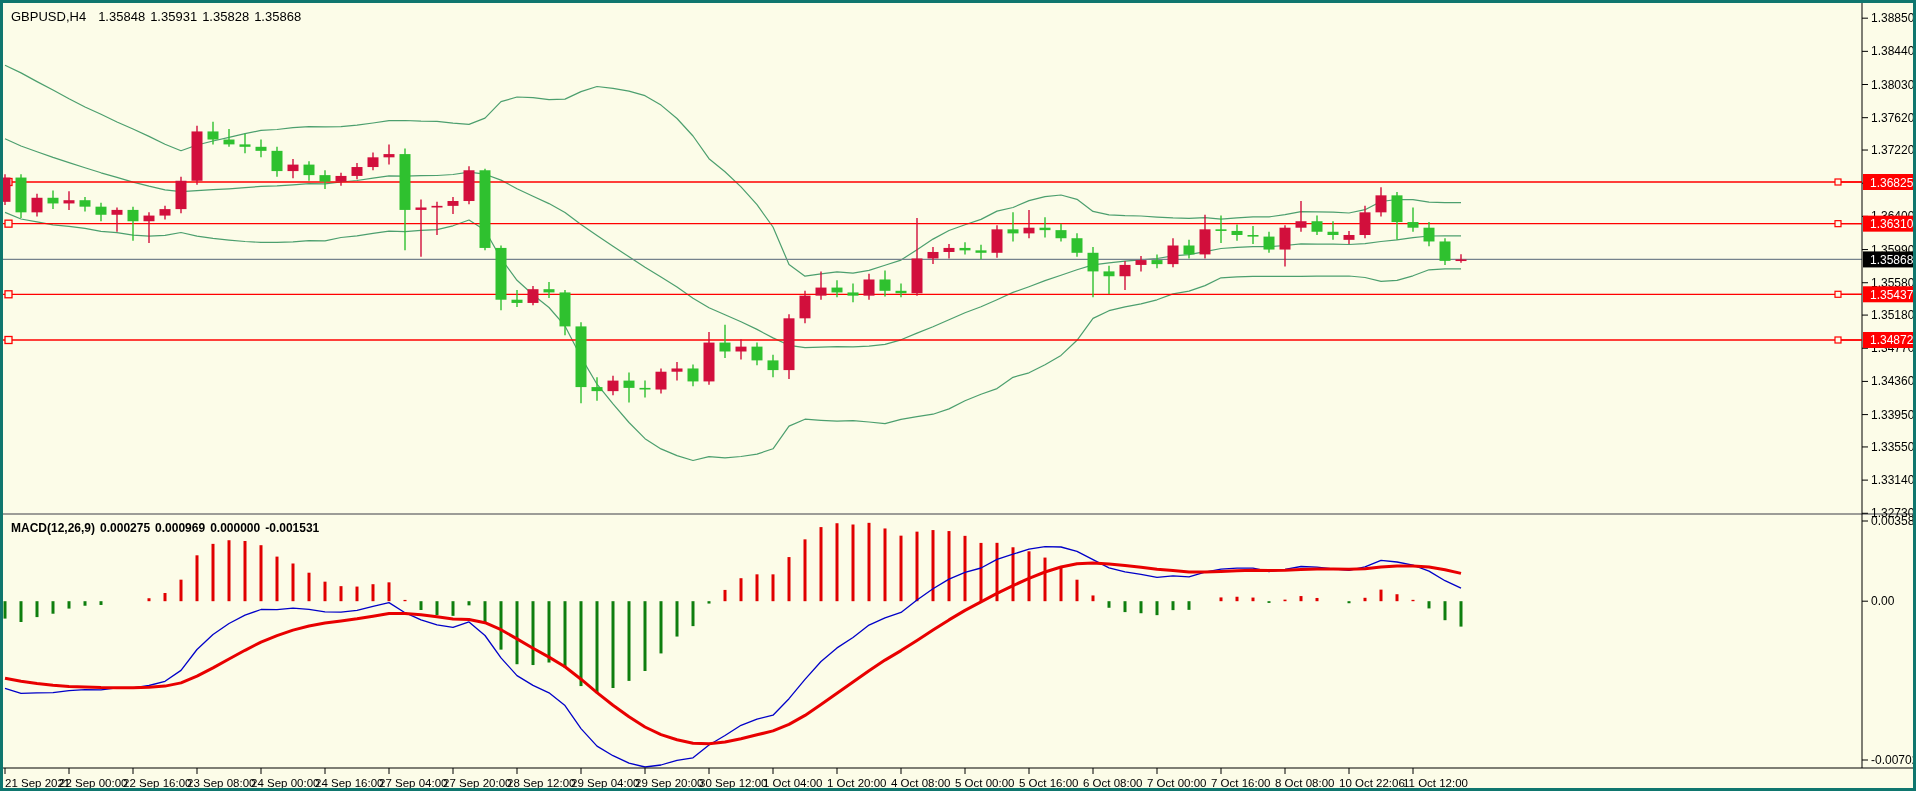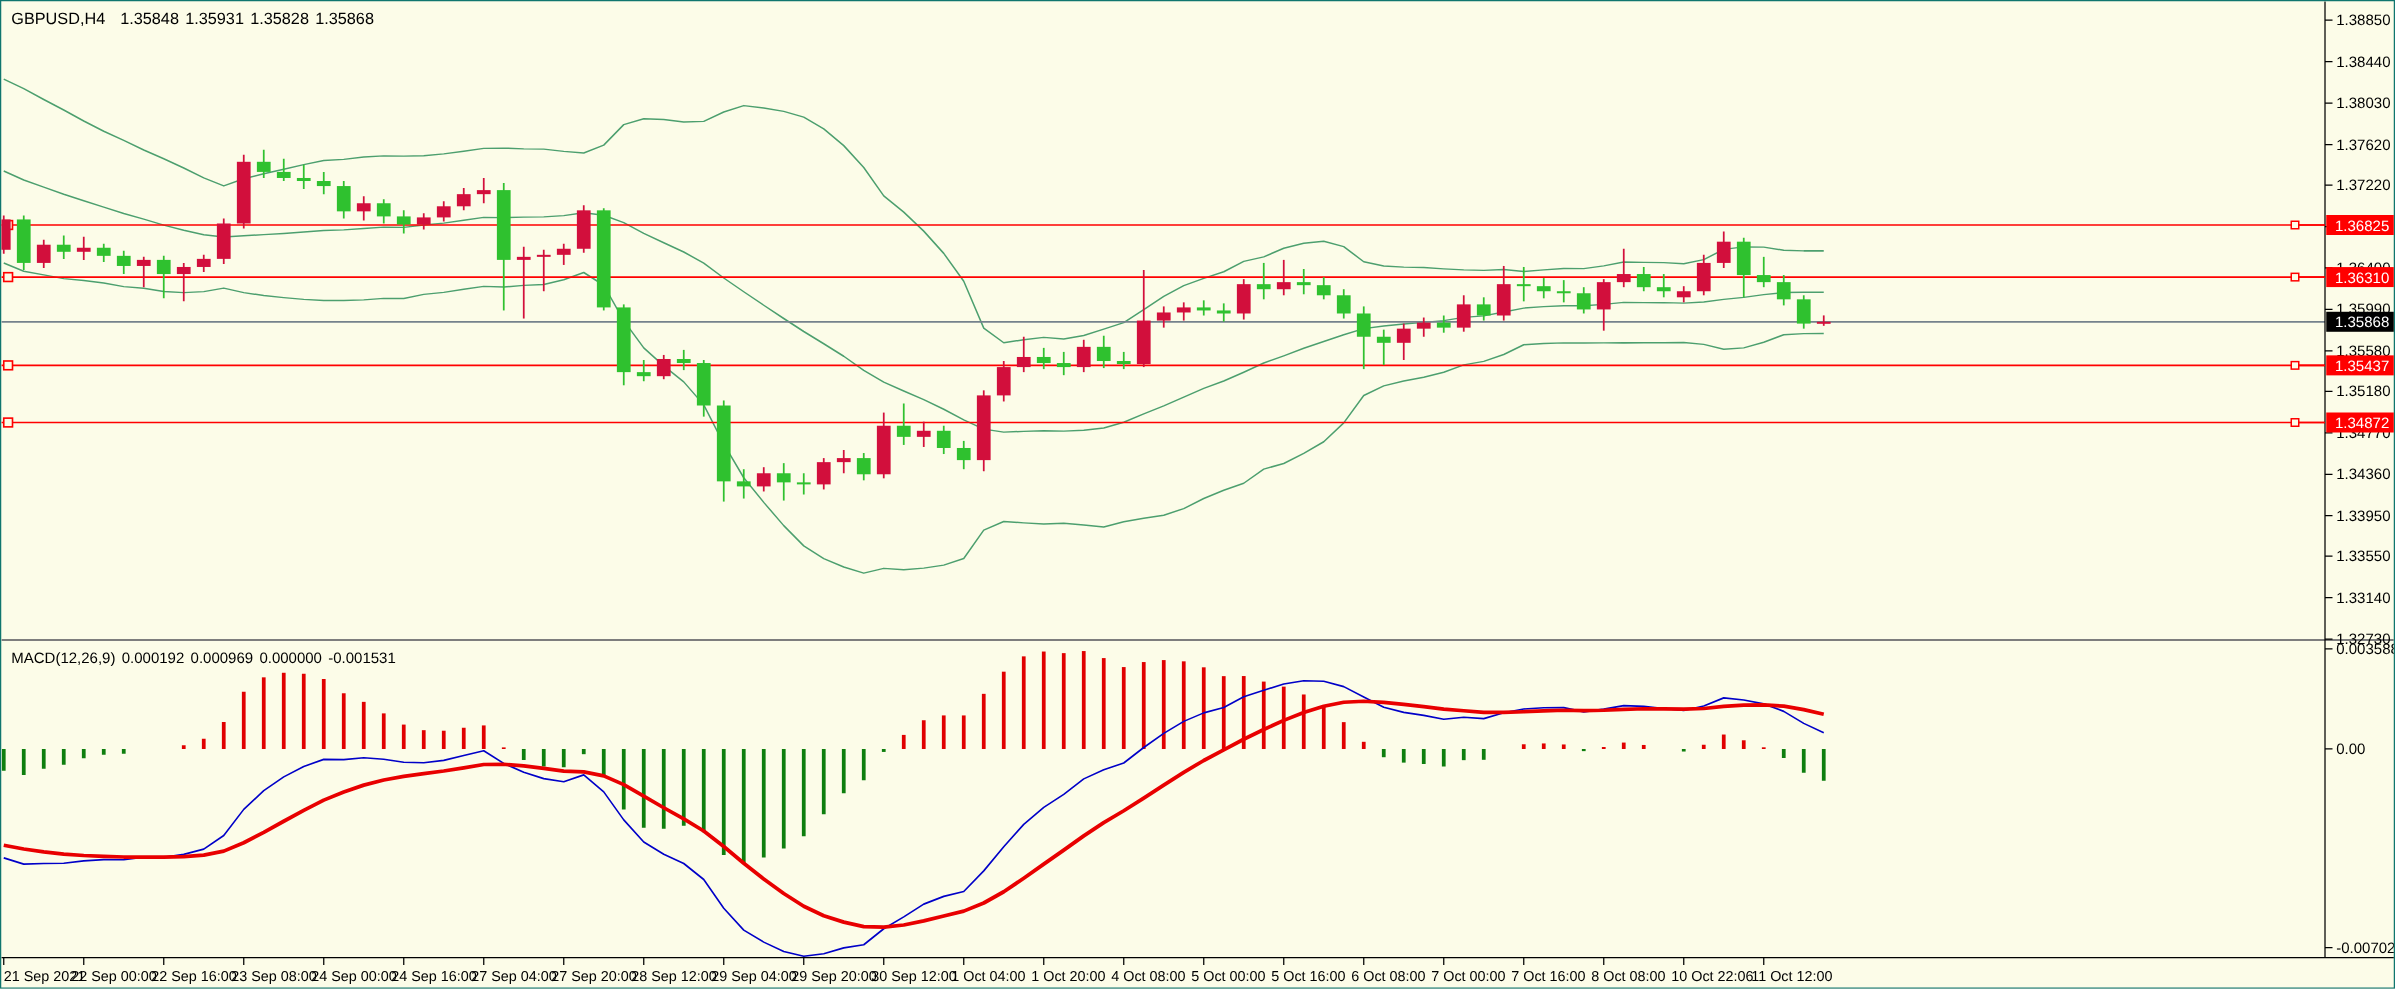--- a/index.html
+++ b/index.html
@@ -1,43 +1,43 @@
 <!DOCTYPE html>
 <html><head>
 <meta charset="utf-8">
 <style>
   html,body{margin:0;padding:0;background:#c0c0c0;}
   #mt4-window{
     position:relative;width:1916px;height:791px;
-    background:#FCFCE8;border:1px solid #0f766e;box-sizing:border-box;
+    background:#FCFCE8;border:3px solid #0f766e;box-sizing:border-box;
     font-family:"Liberation Sans", sans-serif;overflow:hidden;
   }
   #chart-svg{position:absolute;left:0;top:0;}
   .ohlc-title{
     position:absolute;left:8px;top:6px;font-size:13px;color:#000;z-index:5;
   }
   .ohlc-title .sym{margin-right:12px;}
   .ohlc-title .v{margin-right:5px;}
   #macd-title{
     position:absolute;left:8px;top:518px;font-size:12px;color:#000;z-index:5;
   }
-  #macd-title span{margin-right:5px;}
+  #macd-title span{margin-right:5px;font-weight:bold;}
   text{font-family:"Liberation Sans", sans-serif;}
 </style>
 </head>
 <body>
 
 <div id="mt4-window">
 
   <div class="ohlc-title">
     <span class="sym">GBPUSD,H4</span><span class="v">1.35848</span><span class="v">1.35931</span><span class="v">1.35828</span><span class="v">1.35868</span>
   </div>
 
   <div id="macd-title">
-    <span>MACD(12,26,9)</span><span>0.000192</span><span>0.000969</span><span>0.000000</span><span>-0.001531</span>
+    <span>MACD(12,26,9)</span><span>0.000275</span><span>0.000969</span><span>0.000000</span><span>-0.001531</span>
   </div>
 
   <svg id="chart-svg" width="1916" height="791">
       <path d="M2.0 62.3 L18.0 69.9 L34.0 78.6 L50.0 87.0 L66.0 95.8 L82.0 104.0 L98.0 111.3 L114.0 119.0 L130.0 126.0 L146.0 133.4 L162.0 141.3 L178.0 147.7 L194.0 142.0 L210.0 138.0 L226.0 134.4 L242.0 130.7 L258.0 127.4 L274.0 126.5 L290.0 124.6 L306.0 123.7 L322.0 123.9 L338.0 123.6 L354.0 122.1 L370.0 120.0 L386.0 117.7 L402.0 117.5 L418.0 118.1 L434.0 118.3 L450.0 120.1 L466.0 121.4 L482.0 115.1 L498.0 98.7 L514.0 94.0 L530.0 94.6 L546.0 96.6 L562.0 96.1 L578.0 88.6 L594.0 83.5 L610.0 85.4 L626.0 88.1 L642.0 92.7 L658.0 102.1 L674.0 115.5 L690.0 133.0 L706.0 155.7 L722.0 168.7 L738.0 183.9 L754.0 201.7 L770.0 224.0 L786.0 261.5 L802.0 273.2 L818.0 270.8 L834.0 268.9 L850.0 270.2 L866.0 267.4 L882.0 262.3 L898.0 257.1 L914.0 246.7 L930.0 236.1 L946.0 227.5 L962.0 221.7 L978.0 216.4 L994.0 208.1 L1010.0 204.5 L1026.0 197.6 L1042.0 193.6 L1058.0 192.0 L1074.0 196.3 L1090.0 208.4 L1106.0 211.8 L1122.0 212.7 L1138.0 213.0 L1154.0 214.1 L1170.0 214.9 L1186.0 215.3 L1202.0 214.6 L1218.0 216.2 L1234.0 214.9 L1250.0 213.8 L1266.0 213.9 L1282.0 211.7 L1298.0 208.6 L1314.0 208.9 L1330.0 209.1 L1346.0 210.0 L1362.0 206.7 L1378.0 198.5 L1394.0 196.5 L1410.0 196.7 L1426.0 199.2 L1442.0 199.7 L1458.0 199.7" fill="none" stroke="#4C9F6E" stroke-width="1.2" stroke-linejoin="round"></path>
       <path d="M2.0 135.8 L18.0 143.0 L34.0 148.7 L50.0 154.4 L66.0 159.6 L82.0 164.7 L98.0 169.8 L114.0 174.3 L130.0 179.1 L146.0 183.2 L162.0 186.8 L178.0 188.6 L194.0 187.6 L210.0 186.7 L226.0 185.8 L242.0 184.6 L258.0 183.4 L274.0 182.9 L290.0 181.8 L306.0 180.7 L322.0 180.9 L338.0 179.0 L354.0 177.5 L370.0 175.2 L386.0 172.9 L402.0 173.1 L418.0 172.7 L434.0 172.5 L450.0 171.5 L466.0 169.2 L482.0 171.2 L498.0 177.1 L514.0 185.7 L530.0 193.2 L546.0 200.6 L562.0 209.5 L578.0 221.4 L594.0 232.4 L610.0 243.2 L626.0 253.8 L642.0 264.2 L658.0 274.0 L674.0 284.0 L690.0 295.3 L706.0 304.7 L722.0 311.8 L738.0 318.7 L754.0 326.4 L770.0 334.9 L786.0 342.3 L802.0 344.7 L818.0 344.1 L834.0 343.6 L850.0 343.9 L866.0 343.2 L882.0 341.4 L898.0 336.8 L914.0 330.1 L930.0 323.7 L946.0 316.7 L962.0 309.7 L978.0 303.8 L994.0 296.8 L1010.0 289.4 L1026.0 283.7 L1042.0 277.6 L1058.0 272.2 L1074.0 266.8 L1090.0 261.9 L1106.0 259.8 L1122.0 258.2 L1138.0 256.9 L1154.0 255.5 L1170.0 252.9 L1186.0 251.7 L1202.0 248.6 L1218.0 245.5 L1234.0 244.3 L1250.0 243.6 L1266.0 243.6 L1282.0 242.5 L1298.0 240.9 L1314.0 241.1 L1330.0 241.1 L1346.0 241.5 L1362.0 240.6 L1378.0 238.5 L1394.0 236.9 L1410.0 234.7 L1426.0 233.0 L1442.0 232.8 L1458.0 232.8" fill="none" stroke="#4C9F6E" stroke-width="1.2" stroke-linejoin="round"></path>
       <path d="M2.0 209.4 L18.0 216.0 L34.0 218.9 L50.0 221.9 L66.0 223.4 L82.0 225.4 L98.0 228.3 L114.0 229.6 L130.0 232.2 L146.0 233.1 L162.0 232.3 L178.0 229.5 L194.0 233.1 L210.0 235.4 L226.0 237.1 L242.0 238.5 L258.0 239.4 L274.0 239.3 L290.0 238.9 L306.0 237.7 L322.0 237.8 L338.0 234.5 L354.0 232.9 L370.0 230.4 L386.0 228.1 L402.0 228.6 L418.0 227.3 L434.0 226.6 L450.0 222.8 L466.0 217.0 L482.0 227.2 L498.0 255.5 L514.0 277.3 L530.0 291.7 L546.0 304.5 L562.0 322.9 L578.0 354.1 L594.0 381.2 L610.0 400.9 L626.0 419.5 L642.0 435.7 L658.0 445.9 L674.0 452.6 L690.0 457.5 L706.0 453.7 L722.0 454.8 L738.0 453.5 L754.0 451.1 L770.0 445.8 L786.0 423.1 L802.0 416.2 L818.0 417.3 L834.0 418.2 L850.0 417.6 L866.0 419.0 L882.0 420.6 L898.0 416.4 L914.0 413.6 L930.0 411.2 L946.0 405.9 L962.0 397.8 L978.0 391.2 L994.0 385.6 L1010.0 374.3 L1026.0 369.8 L1042.0 361.7 L1058.0 352.4 L1074.0 337.3 L1090.0 315.4 L1106.0 307.7 L1122.0 303.8 L1138.0 300.8 L1154.0 296.8 L1170.0 290.9 L1186.0 288.1 L1202.0 282.6 L1218.0 274.8 L1234.0 273.8 L1250.0 273.3 L1266.0 273.4 L1282.0 273.3 L1298.0 273.3 L1314.0 273.2 L1330.0 273.2 L1346.0 273.0 L1362.0 274.5 L1378.0 278.4 L1394.0 277.3 L1410.0 272.8 L1426.0 266.8 L1442.0 265.9 L1458.0 265.8" fill="none" stroke="#4C9F6E" stroke-width="1.2" stroke-linejoin="round"></path>
       <line x1="0" y1="179" x2="1859" y2="179" stroke="#FF0000" stroke-width="1.3"></line>
       <rect x="2" y="175.5" width="7" height="7" fill="#FCFCE8" stroke="#FF0000" stroke-width="1.3"></rect>
       <line x1="0" y1="220.66349999999989" x2="1859" y2="220.66349999999989" stroke="#FF0000" stroke-width="1.3"></line>
       <rect x="2" y="217.16349999999989" width="7" height="7" fill="#FCFCE8" stroke="#FF0000" stroke-width="1.3"></rect>

